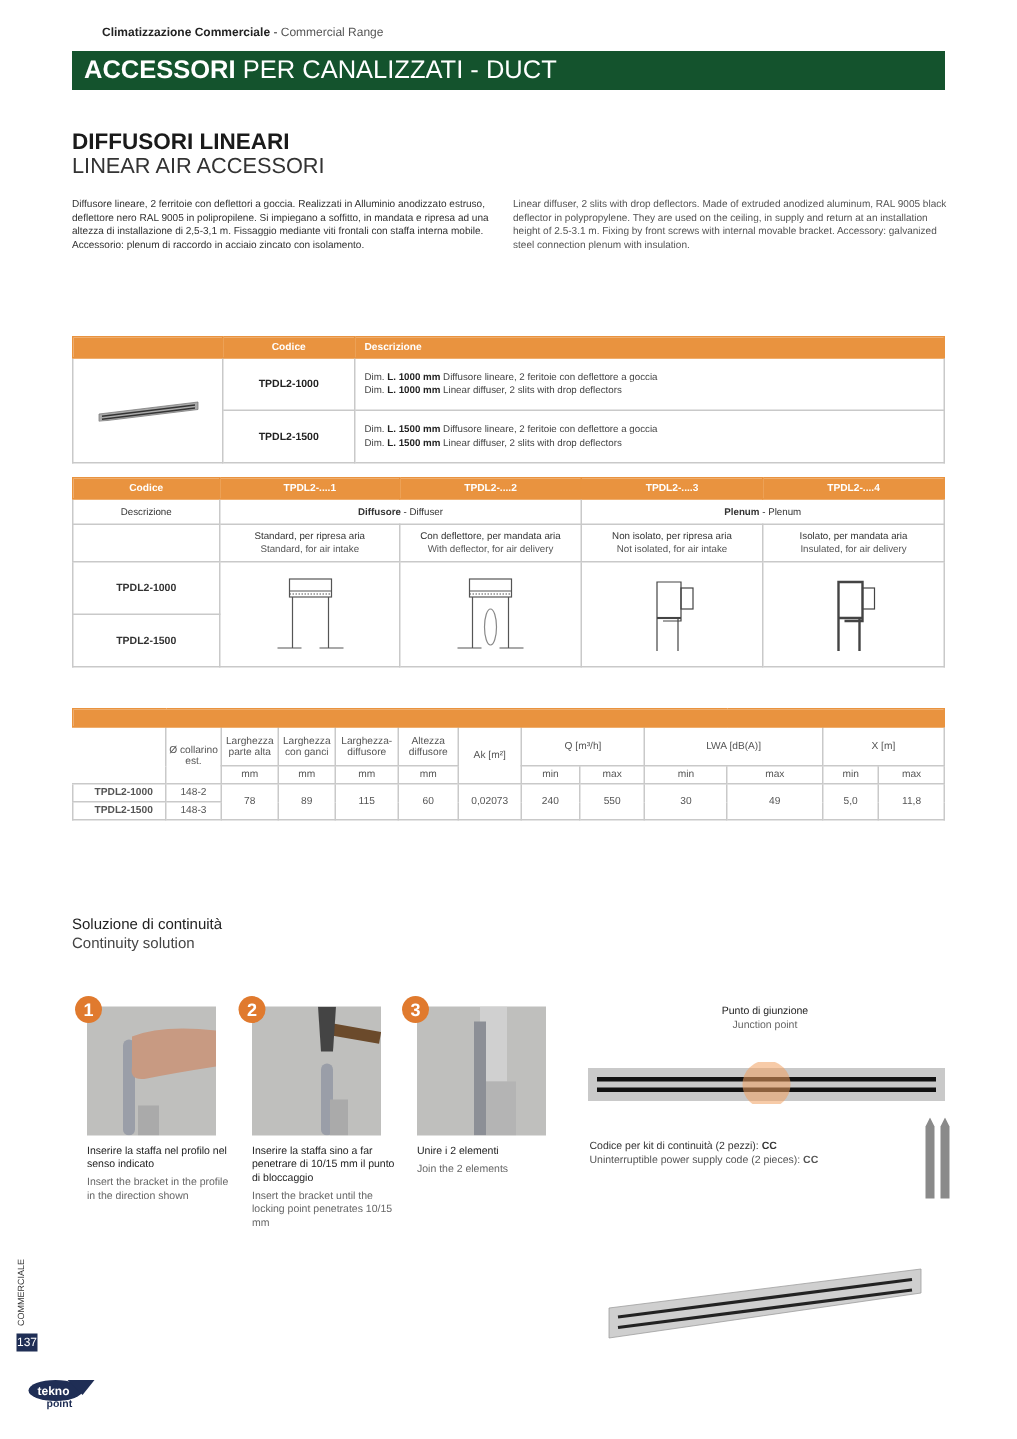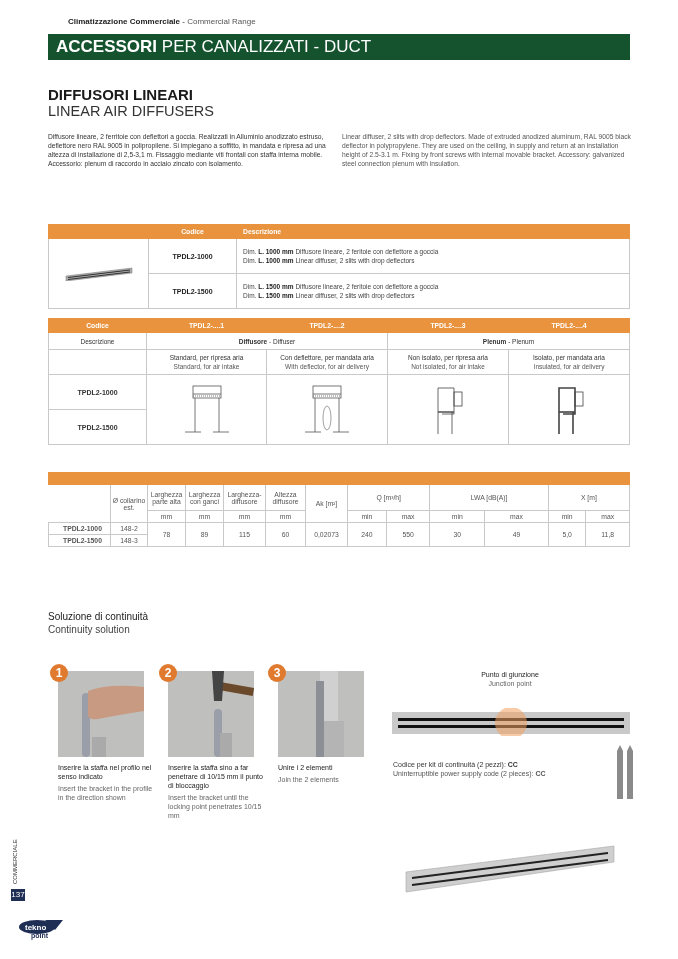--- a/index.html
+++ b/index.html
@@ -73,21 +73,21 @@
 <body>
 
 <div class="abs crumb">
   <b>Climatizzazione Commerciale</b><span> - </span><span class="light">Commercial Range</span>
 </div>
 <div class="abs banner">
   <b>ACCESSORI</b><span> PER CANALIZZATI - DUCT</span>
 </div>
 
 <div class="abs title1">DIFFUSORI LINEARI</div>
-<div class="abs title2">LINEAR AIR DIFFUSERS</div>
+<div class="abs title2">LINEAR AIR ACCESSORI</div>
 <div class="abs desc desc-it">Diffusore lineare, 2 ferritoie con deflettori a goccia. Realizzati in Alluminio anodizzato estruso, deflettore nero RAL 9005 in polipropilene. Si impiegano a soffitto, in mandata e ripresa ad una altezza di installazione di 2,5-3,1 m. Fissaggio mediante viti frontali con staffa interna mobile. Accessorio: plenum di raccordo in acciaio zincato con isolamento.</div>
 <div class="abs desc desc-en">Linear diffuser, 2 slits with drop deflectors. Made of extruded anodized aluminum, RAL 9005 black deflector in polypropylene. They are used on the ceiling, in supply and return at an installation height of 2.5-3.1 m. Fixing by front screws with internal movable bracket. Accessory: galvanized steel connection plenum with insulation.</div>
 
 <table class="t1">
   <tbody>
       <tr>
     <th style="width:100px"></th>
     <th style="width:88px">Codice</th>
     <th style="text-align:left;padding-left:6px">Descrizione</th>
   </tr>

